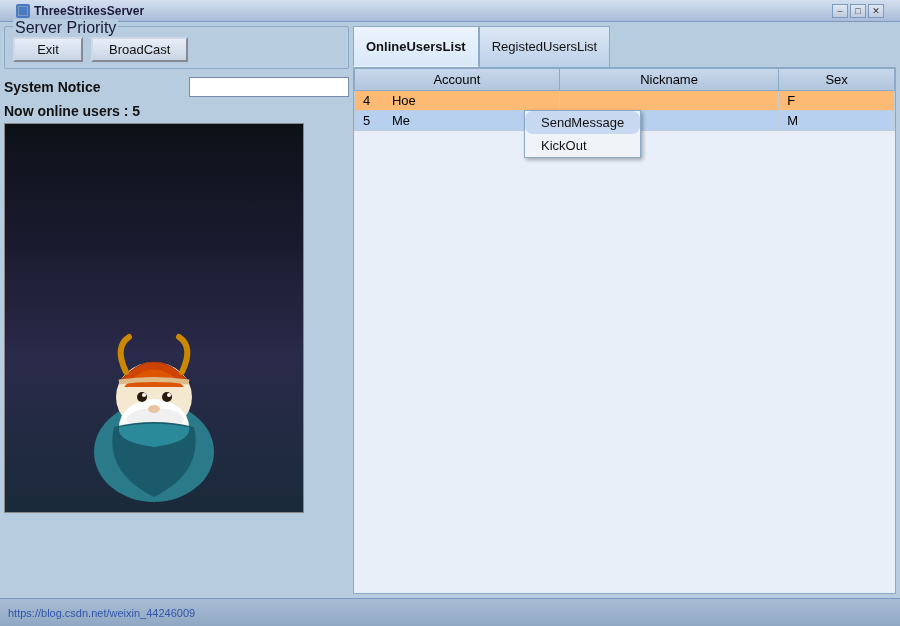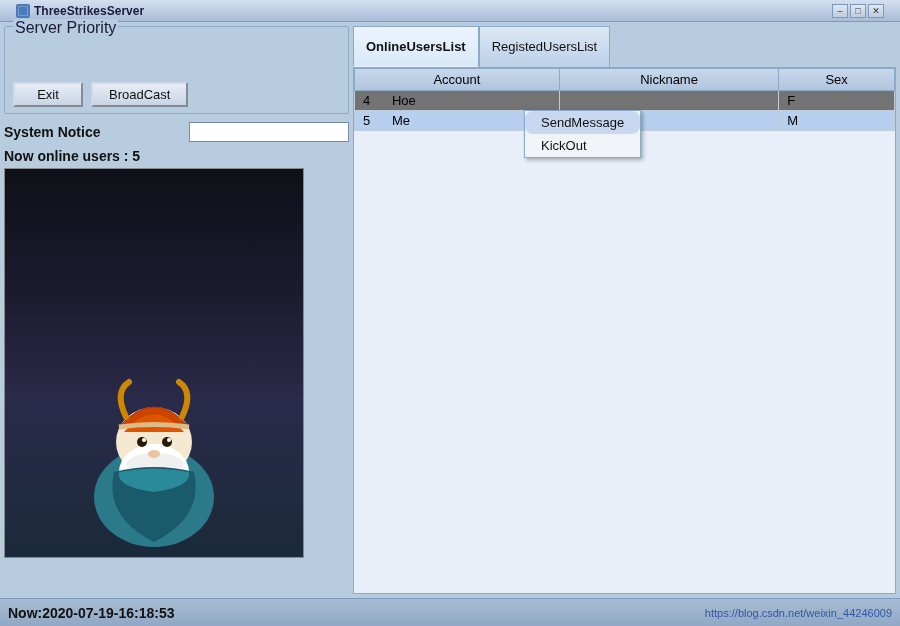--- a/index.html
+++ b/index.html
@@ -102,21 +102,20 @@
 
     .btn-exit, .btn-broadcast {
       border: 2px outset #d0d8e8;
       background: linear-gradient(to bottom, #e8eef8, #c8d4e4);
       padding: 3px 16px;
       cursor: pointer;
       font-size: 13px;
       color: #111;
       font-weight: normal;
       min-width: 70px;
-      margin-top: 45px;
     }
 
     .system-notice-row {
       display: flex;
       align-items: center;
       gap: 6px;
       margin-top: 4px;
       justify-content: space-between;
     }
     .system-notice-label {
@@ -221,21 +220,21 @@
     thead tr {
       background: linear-gradient(to bottom, #c8d8ec, #b0c4dc);
     }
     thead th {
       border: 1px solid #8aaac8;
       padding: 3px 8px;
       text-align: center;
       font-weight: normal;
     }
     tbody tr {
-      background: #737373;
+      background: #fdba74;
     }
     tbody tr:nth-child(even) {
       background: #dce8f4;
     }
     tbody td {
       border: 1px solid #c0ccd8;
       padding: 2px 8px;
       text-align: left;
     }
     tbody tr.selected {
@@ -394,15 +393,14 @@
 
       <div class="context-menu">
         <div class="context-menu-item hovered">SendMessage</div>
         <div class="context-menu-item">KickOut</div>
       </div>
     </div>
   </div>
 </div>
 
 <div class="status-bar">
-  <span class="status-time">Now:2020-07-19-16:18:53</span>
   <span class="status-url">https://blog.csdn.net/weixin_44246009</span>
 </div>
 
 </body></html>

